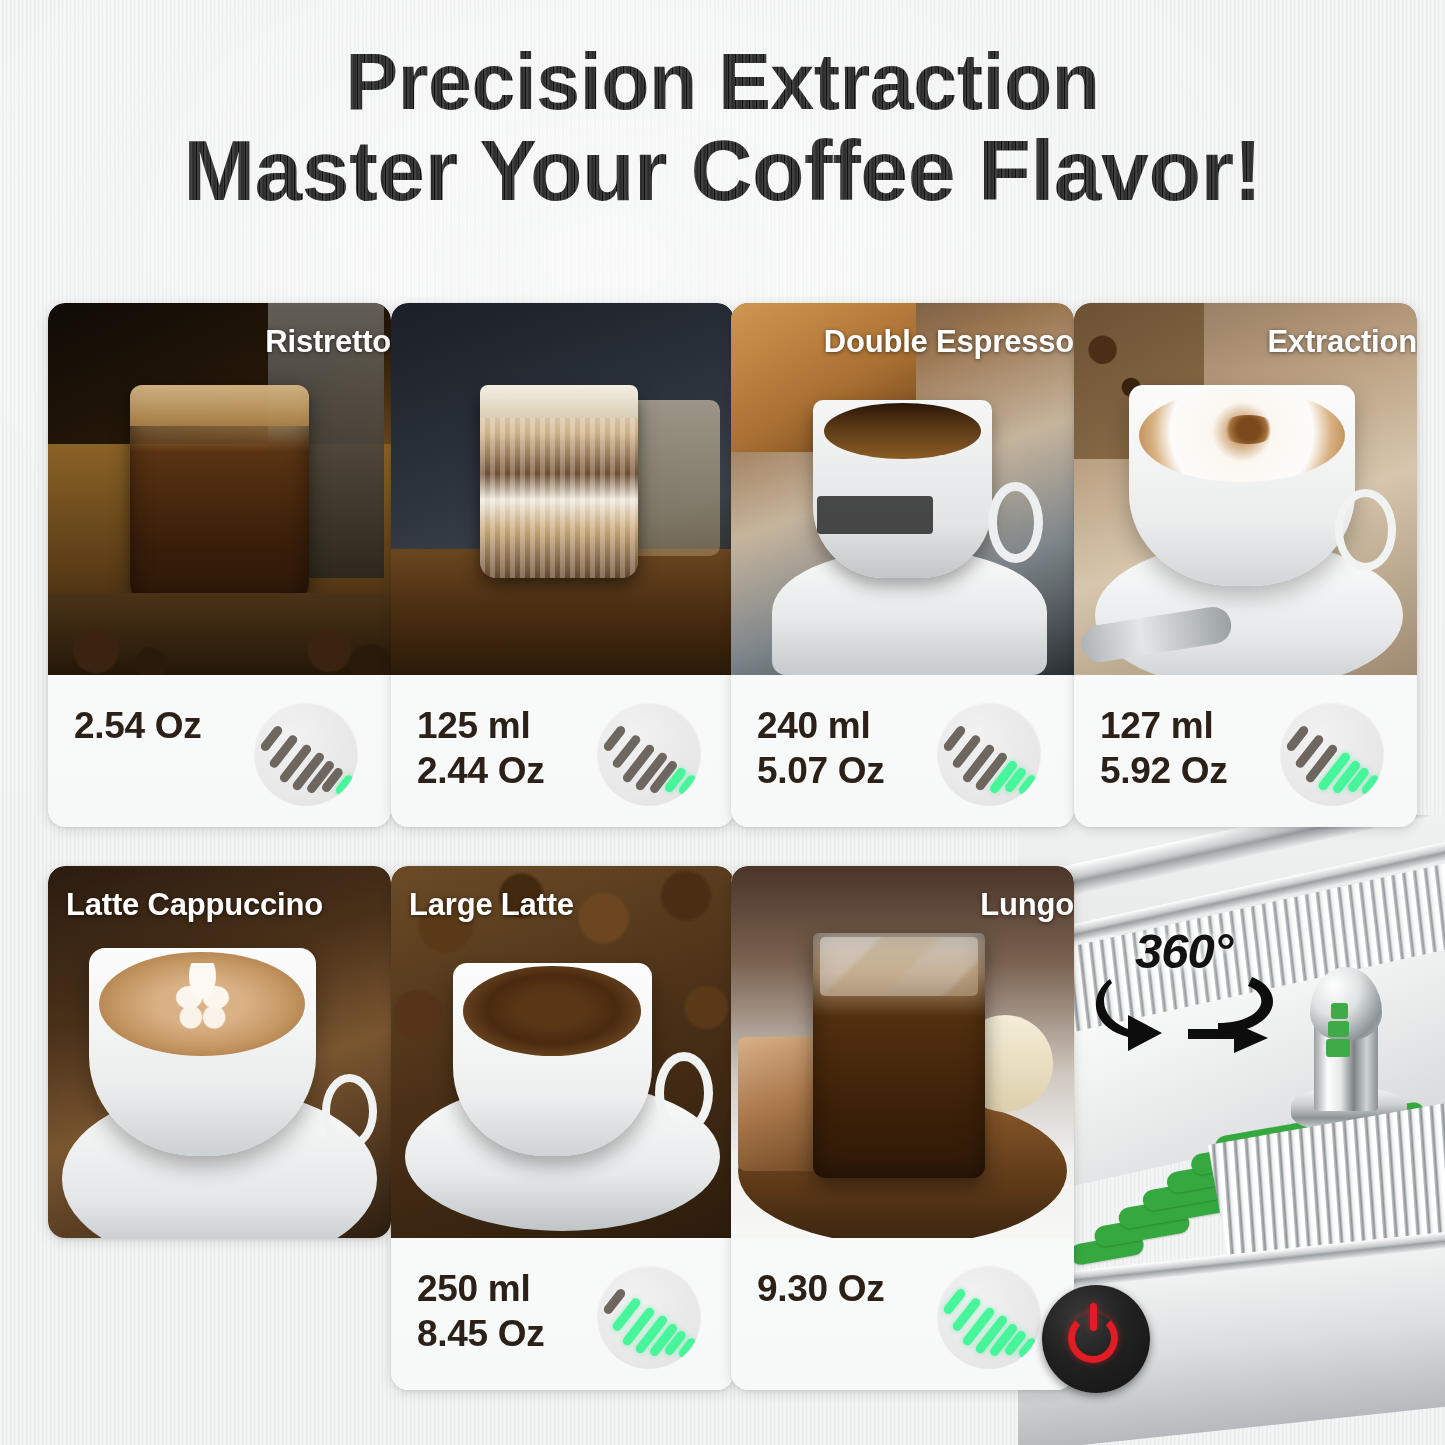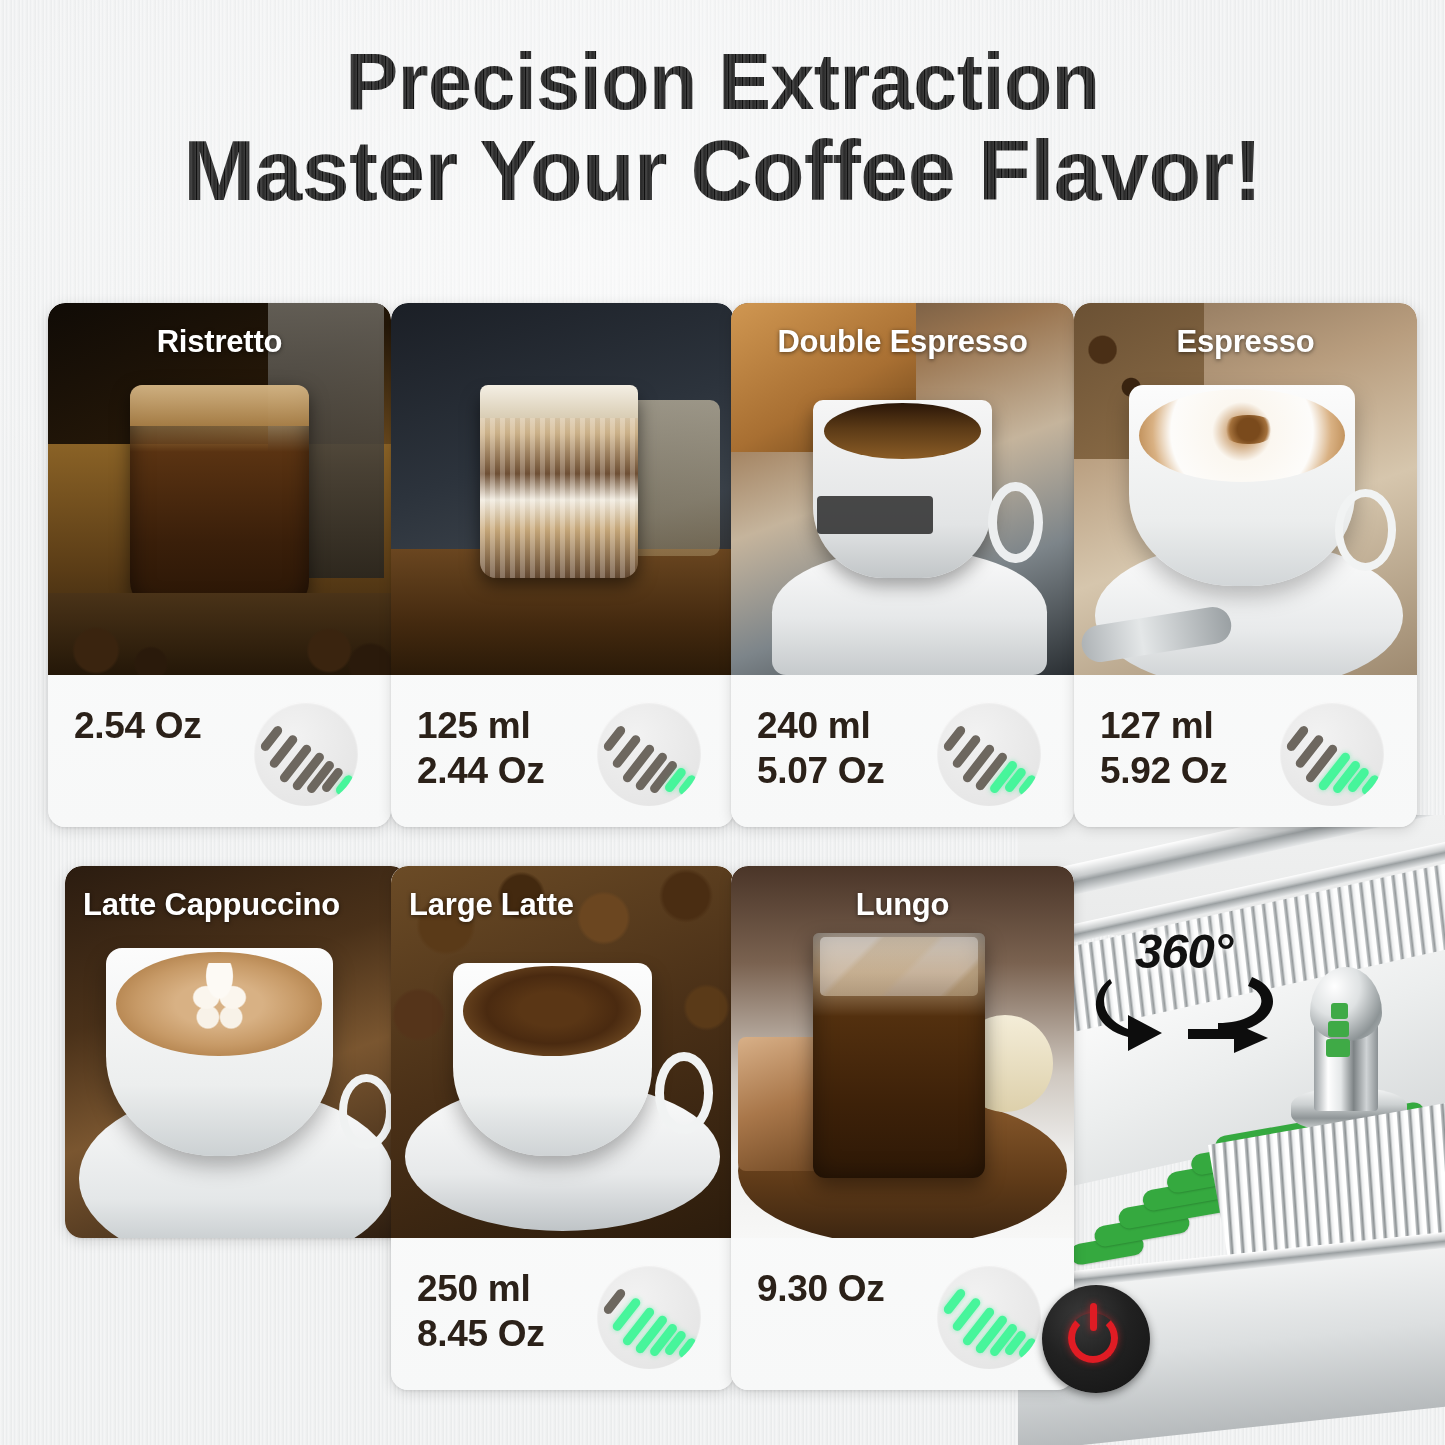--- a/index.html
+++ b/index.html
@@ -65,21 +65,21 @@
   .card .photo {
     position:relative;
     width:100%;
     height:372px;
     overflow:hidden;
     border-radius:17px 17px 0 0;
   }
   .card .photo .scene { position:absolute; inset:0; }
   .card .title {
     position:absolute; top:21px; left:0; width:100%;
-    text-align:center;
+    text-align:right;
     color:#fff;
     font-size:31px;
     font-weight:bold;
     letter-spacing:-0.2px;
     text-shadow:0 1px 4px rgba(0,0,0,0.55);
     z-index:4;
   }
   .card .title.left { text-align:left; padding-left:18px; }
   .card .info {
     position:relative;
@@ -308,37 +308,37 @@
         <div class="scene">
     <div style="position:absolute;inset:0;background:linear-gradient(160deg,#8b7258 0%,#b89d7e 30%,#d6c6ad 58%,#9e8a70 100%);"></div>
     <div style="position:absolute;left:0;top:0;width:38%;height:42%;background:radial-gradient(circle at 22% 30%,#4a2f16 0 9%,transparent 10%),radial-gradient(circle at 44% 54%,#3a2410 0 8%,transparent 9%),linear-gradient(150deg,#6b5134,#8d6e48);"></div>
     <div style="position:absolute;left:6%;bottom:-4%;width:90%;height:40%;border-radius:50%;background:linear-gradient(180deg,#fdfdfd 0%,#e8eaeb 60%,#cbcfd1 100%);"></div>
     <div style="position:absolute;left:16%;top:22%;width:66%;height:54%;border-radius:14px 14px 46% 46%;background:linear-gradient(180deg,#fcfcfc 0%,#ebeded 68%,#d2d6d8 100%);box-shadow:0 10px 22px rgba(0,0,0,.26);"></div>
     <div style="position:absolute;left:19%;top:23%;width:60%;height:25%;border-radius:50%;background:radial-gradient(circle at 50% 46%,#a2703f 0 7%,#c99c6c 9%,#fbf7f0 26%,#fdfcfa 62%,#d9b183 78%,#b07b40 100%);"></div>
     <div style="position:absolute;left:43%;top:30%;width:16%;height:8%;border-radius:50%;background:radial-gradient(circle,#7a4a1c 0 36%,#a4713c 60%,transparent 72%);"></div>
     <div style="position:absolute;right:6%;top:50%;width:18%;height:22%;border-radius:50%;border:8px solid #f1f3f3;"></div>
     <div style="position:absolute;left:2%;bottom:6%;width:44%;height:10%;border-radius:20px;background:linear-gradient(90deg,#aeb3b6,#e4e7e8 40%,#9aa0a3);transform:rotate(-9deg);"></div>
         </div>
-        <div class="title">Espresso</div>
+        <div class="title">Extraction</div>
       </div>
       <div class="info">
         <div class="vol">127 ml</div>
         <div class="oz">5.92 Oz</div>
         <div class="badge">
           <div class="bar" style="height: 29.0567px; left: 13px; top: 22px; transform: rotate(38deg);"></div>
           <div class="bar" style="height: 39.0872px; left: 25.2px; top: 30.4px; transform: rotate(38deg);"></div>
           <div class="bar" style="height: 45.0789px; left: 37.4px; top: 38.8px; transform: rotate(38deg);"></div>
           <div class="bar on" style="height: 44.6121px; left: 49.6px; top: 47.2px; transform: rotate(38deg);"></div>
           <div class="bar on" style="height: 38.0796px; left: 61.8px; top: 55.6px; transform: rotate(38deg);"></div>
           <div class="bar on" style="height: 27.6158px; left: 74px; top: 64px; transform: rotate(38deg);"></div>
           <div class="bar on" style="height: 22px; left: 86.2px; top: 72.4px; transform: rotate(38deg);"></div>
         </div>
       </div>
     </div>
-    <div class="card" style="left: 65px; top: 866px;">
+    <div class="card" style="left: 48px; top: 866px;">
       <div class="photo">
         <div class="scene">
     <div style="position:absolute;inset:0;background:linear-gradient(160deg,#2b1c10 0%,#4a3119 34%,#7a5630 58%,#2c1d10 100%);"></div>
     <div style="position:absolute;left:4%;bottom:-8%;width:92%;height:48%;border-radius:50%;background:linear-gradient(180deg,#fbfbfb 0%,#e4e7e8 62%,#b9bfc2 100%);"></div>
     <div style="position:absolute;left:12%;top:22%;width:66%;height:56%;border-radius:16px 16px 48% 48%;background:linear-gradient(180deg,#fcfcfc 0%,#eceeee 66%,#ccd1d3 100%);box-shadow:0 10px 22px rgba(0,0,0,.3);"></div>
     <div style="position:absolute;left:15%;top:23%;width:60%;height:28%;border-radius:50%;background:radial-gradient(ellipse at 50% 50%,#d8b184 0 30%,#c79a67 56%,#b07f49 80%,#8e5f30 100%);"></div>
     <div style="position:absolute;left:33%;top:26%;width:24%;height:22%;background:radial-gradient(ellipse at 50% 16%,#fdfaf5 0 22%,transparent 24%),radial-gradient(ellipse at 34% 42%,#fbf6ee 0 16%,transparent 18%),radial-gradient(ellipse at 66% 42%,#fbf6ee 0 16%,transparent 18%),radial-gradient(ellipse at 36% 66%,#f8f2e8 0 14%,transparent 16%),radial-gradient(ellipse at 64% 66%,#f8f2e8 0 14%,transparent 16%);"></div>
     <div style="position:absolute;right:4%;top:56%;width:16%;height:20%;border-radius:50%;border:8px solid #f0f2f2;"></div>
         </div>
         <div class="title left">Latte Cappuccino</div>

